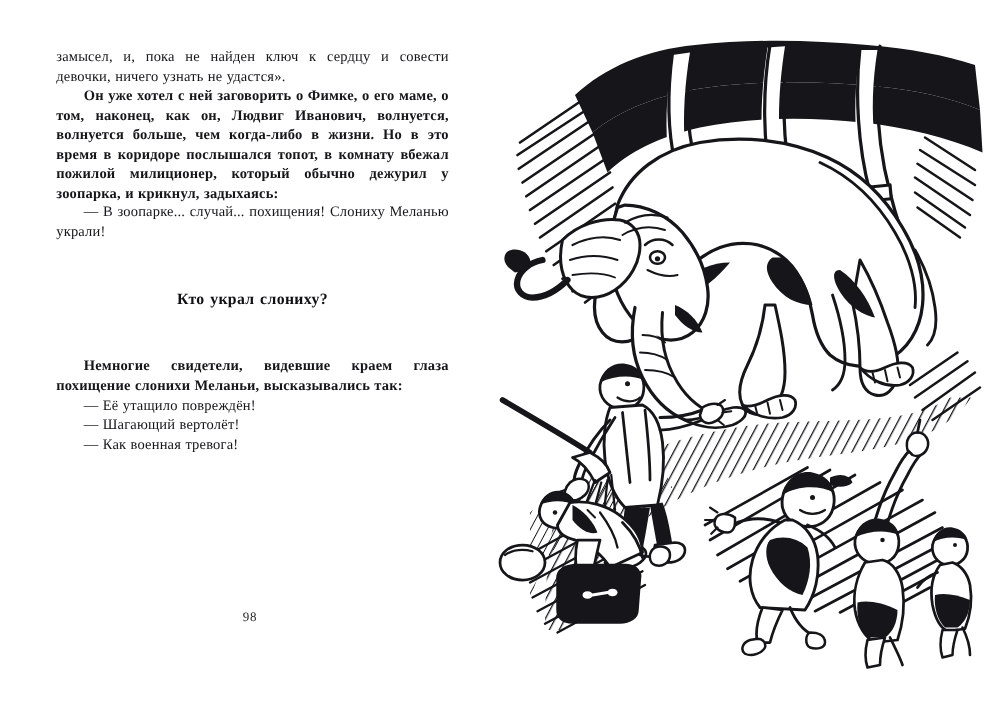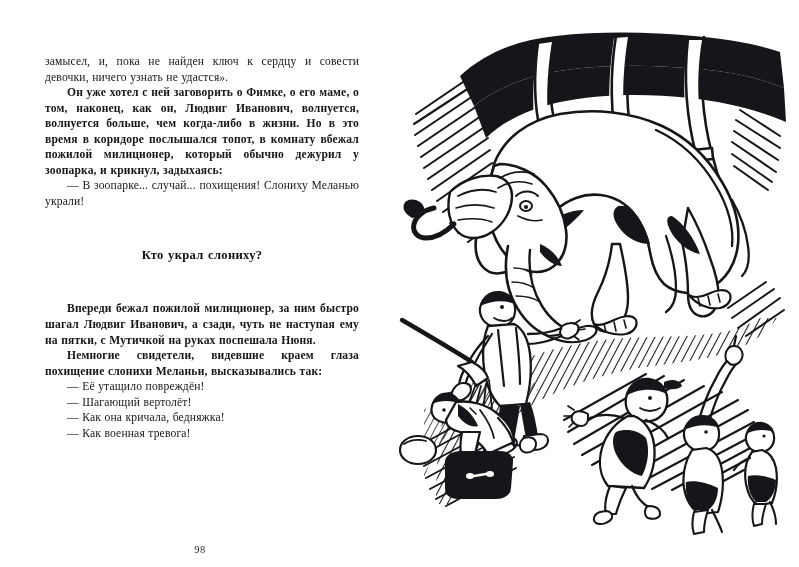--- a/index.html
+++ b/index.html
@@ -29,42 +29,42 @@
     font-size: 11.6px;
     line-height: 15.55px;
     color: #16161a;
     text-align: justify;
     text-justify: inter-word;
     letter-spacing: 0.15px;
     word-spacing: 0.4px;
     -webkit-font-smoothing: antialiased;
   }
   .para.indent { text-indent: 22px; font-weight: bold; }
-  .para.cont   { text-indent: 0; margin-top: 16px; }
+  .para.cont   { text-indent: 0; }
   .para.dialog { text-indent: 22px; }
 
   
   #chapter-heading {
     margin: 12px;
     padding: 0;
     font-size: 12.6px;
     font-weight: bold;
     color: #101014;
     text-align: center;
     letter-spacing: 0.3px;
     word-spacing: 1px;
   }
   .gap-before-heading { height: 27px; }
   .gap-after-heading  { height: 26px; }
 
   
   #folio {
     position: absolute;
     left: 0;
-    top: 544px;
+    top: 489px;
     width: 400px;
     text-align: center;
     font-size: 10.4px;
     color: #2a2a2e;
     letter-spacing: 0.5px;
   }
 
   
   #illustration {
     position: absolute;
@@ -87,31 +87,29 @@
     <p class="para indent">Он уже хотел с ней заговорить о Фимке, о его маме, о том, наконец, как он, Людвиг Иванович, волнуется, волнуется больше, чем когда-либо в жизни. Но в это время в коридоре послышался топот, в комнату вбежал пожилой милиционер, который обычно дежурил у зоопарка, и крикнул, задыхаясь:</p>
 
     <p class="para dialog">— В зоопарке... случай... похищения! Слониху Меланью украли!</p>
 
     <div class="gap-before-heading"></div>
 
     <h2 id="chapter-heading">Кто украл слониху?</h2>
 
     <div class="gap-after-heading"></div>
 
-    <p class="para indent">Впереди бежал пожилой милиционер, за ним быстро шагал Людвиг Иванович, а сзади, чуть не наступая ему на пятки, с Мутичкой на руках поспешала Нюня.</p>
 
     <p class="para indent">Немногие свидетели, видевшие краем глаза похищение слонихи Меланьи, высказывались так:</p>
 
     <p class="para dialog">— Её утащило повреждён!</p>
 
     <p class="para dialog">— Шагающий вертолёт!</p>
 
 
 
-    <p class="para dialog">— Как она кричала, бедняжка!</p>
 
 
     <p class="para dialog">— Как военная тревога!</p>
   </div>
 
   <div id="folio">98</div>
 
   <div id="illustration">
     <svg viewBox="0 0 406 520" xmlns="http://www.w3.org/2000/svg">
       <defs>

